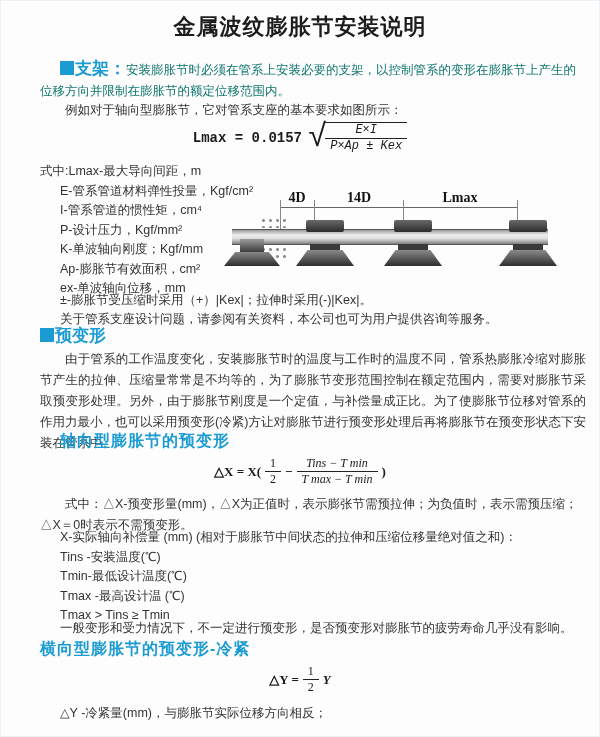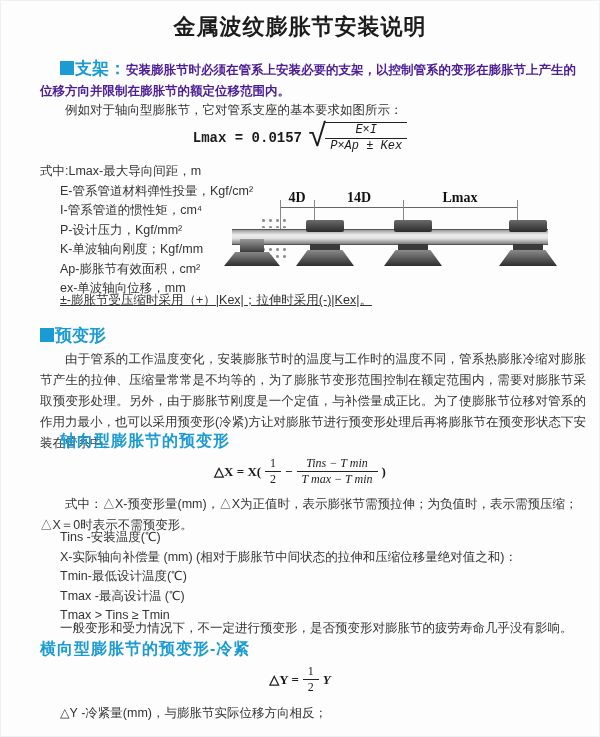--- a/index.html
+++ b/index.html
@@ -12,21 +12,21 @@
     position:absolute;top:12px;left:0;width:600px;text-align:center;
     font-size:22px;font-weight:bold;color:#1c1c1c;letter-spacing:1px;
   }
   .sec-head-inline{color:#1b9bd3;font-weight:bold;font-size:17px;}
   .bullet{
     display:inline-block;width:14px;height:14px;background:#1b9bd3;
     vertical-align:-1px;margin-right:1px;
   }
   .body-text{font-size:12.5px;line-height:21px;color:#333;}
   .support-para{position:absolute;top:58px;left:40px;width:545px;}
-  .support-para .intro{font-weight:bold;color:#4c1d95;}
+  .support-para .intro{font-weight:normal;color:#0f766e;}
   .indent{text-indent:2em;}
   .example-line{position:absolute;top:100px;left:40px;width:545px;}
 
   
   .formula{
     position:absolute;left:0;width:600px;text-align:center;
     font-family:"Liberation Serif",serif;color:#1a1a1a;
   }
   .f-lhs{font-weight:bold;font-size:14px;vertical-align:middle;}
   .frac{
@@ -43,21 +43,21 @@
   .sqrt-frac{border-top:1.5px solid #222;}
   .formula1{top:122px;font-family:Liberation Mono, monospace;}
   .formula2{top:456px;}
   .formula3{top:664px;}
   .f2-part{vertical-align:middle;font-size:13px;font-weight:bold;}
 
   
   .vars{position:absolute;top:162px;left:40px;width:300px;font-size:12.5px;line-height:19.5px;color:#333;}
   .vars div{white-space:nowrap;}
   .vars .v-ind{padding-left:20px;}
-  .note1{position:absolute;top:290px;left:60px;width:520px;font-size:12.5px;text-decoration:underline;}
+  .note1{position:absolute;top:290px;left:60px;width:520px;font-size:12.5px;}
   .note2{position:absolute;top:309px;left:60px;width:520px;font-size:12.5px;}
 
   
   .diagram{position:absolute;left:228px;top:190px;width:352px;height:98px;}
   .dim-label{
     position:absolute;top:0;font-family:"Liberation Serif",serif;
     font-weight:bold;font-size:14px;color:#111;transform:translateX(-50%);
   }
   .dim-line{position:absolute;top:17px;height:1px;background:#666;}
   .tick{position:absolute;top:10px;width:1px;height:32px;background:#888;}
@@ -130,20 +130,21 @@
   <div class="vars">
     <div>式中:Lmax-最大导向间距，m</div>
     <div class="v-ind">E-管系管道材料弹性投量，Kgf/cm²</div>
     <div class="v-ind">I-管系管道的惯性矩，cm⁴</div>
     <div class="v-ind">P-设计压力，Kgf/mm²</div>
     <div class="v-ind">K-单波轴向刚度；Kgf/mm</div>
     <div class="v-ind">Ap-膨胀节有效面积，cm²</div>
     <div class="v-ind">ex-单波轴向位移，mm</div>
   </div>
   <div class="note1 body-text">±-膨胀节受压缩时采用（+）|Kex|；拉伸时采用(-)|Kex|。</div>
+  <div class="note2 body-text">关于管系支座设计问题，请参阅有关资料，本公司也可为用户提供咨询等服务。</div>
 
   <div class="diagram">
     <span class="dim-label" style="left:69px;">4D</span>
     <span class="dim-label" style="left:131px;">14D</span>
     <span class="dim-label" style="left:232px;">Lmax</span>
     <div class="dim-line" style="left:52px;width:238px;"></div>
     <div class="tick" style="left:52px;"></div>
     <div class="tick" style="left:86px;"></div>
     <div class="tick" style="left:175px;"></div>
     <div class="tick" style="left:289px;"></div>
@@ -177,22 +178,22 @@
     <span class="f2-part">△X = X(</span>
     <span class="frac"><span class="num">1</span><span class="den">2</span></span>
     <span class="f2-part">−</span>
     <span class="frac"><span class="num ital">Tins − T min</span><span class="den ital">T max − T min</span></span>
     <span class="f2-part">)</span>
   </div>
 
   <div class="axial-shizhong body-text indent">式中：△X-预变形量(mm)，△X为正值时，表示膨张节需预拉伸；为负值时，表示需预压缩；△X＝0时表示不需预变形。</div>
 
   <div class="axial-lines">
+    <div>X-实际轴向补偿量 (mm) (相对于膨胀节中间状态的拉伸和压缩位移量绝对值之和)：</div>
     <div>Tins -安装温度(℃)</div>
-    <div>X-实际轴向补偿量 (mm) (相对于膨胀节中间状态的拉伸和压缩位移量绝对值之和)：</div>
     <div>Tmin-最低设计温度(℃)</div>
     <div>Tmax -最高设计温 (℃)</div>
     <div>Tmax &gt; Tins ≥ Tmin</div>
   </div>
   <div class="general-line">一般变形和受力情况下，不一定进行预变形，是否预变形对膨胀节的疲劳寿命几乎没有影响。</div>
 
   <div class="sub-head lateral-head">横向型膨胀节的预变形-冷紧</div>
 
   <div class="formula formula3">
     <span class="f2-part">△Y =</span>

